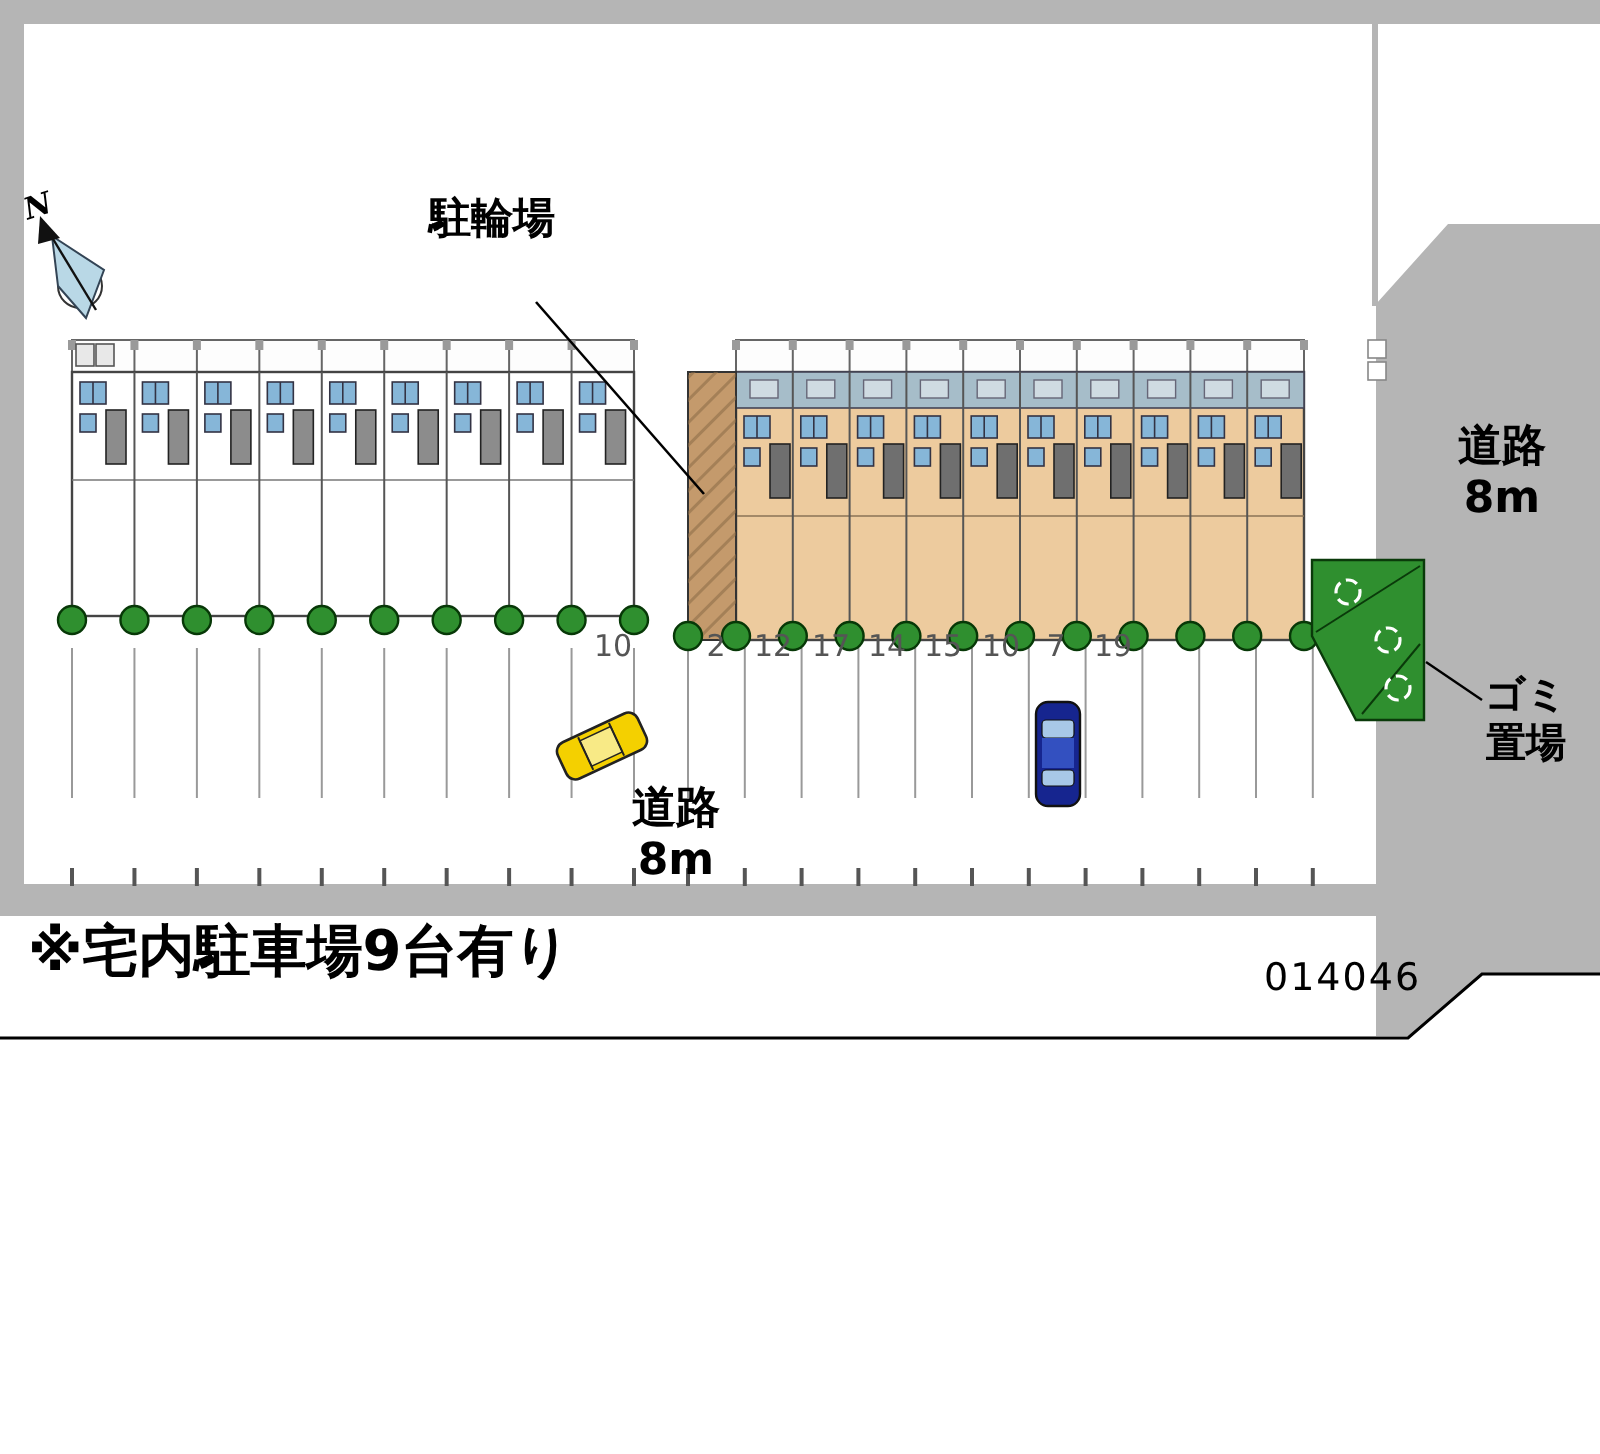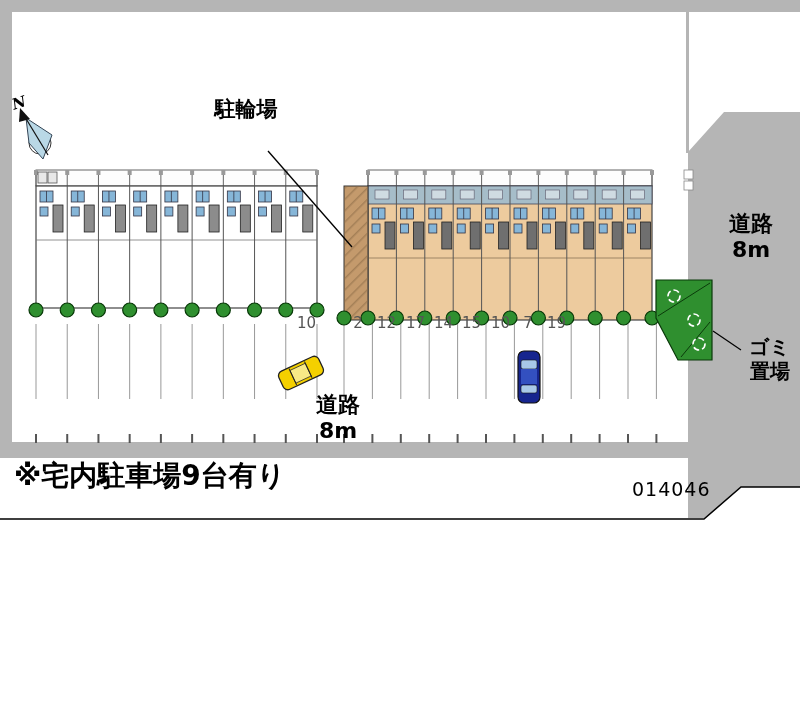--- a/index.html
+++ b/index.html
@@ -18,21 +18,21 @@
   .f-brown{fill:var(--c-bike_brown);}
   .f-green{fill:var(--c-trash_green);}
   .f-yellow{fill:var(--c-car_yellow);}
   .f-blue{fill:var(--c-car_blue);}
   .lbl{position:absolute;color:#000;font-weight:bold;text-align:center;
        line-height:1.2;white-space:nowrap;}
   .line{display:block;}
   #bike-label{left:194px;top:97px;width:104px;font-size:21px;}
   #road-center{left:298px;top:392px;width:80px;font-size:22px;}
   #road-right{left:718px;top:211px;width:66px;font-size:22px;}
-  #trash-label{left:736px;top:335px;width:54px;font-size:20px;text-align:right;}
+  #trash-label{left:736px;top:335px;width:54px;font-size:20px;}
   #note{left:14px;top:459px;font-size:28px;text-align:left;}
   #plan-number{left:632px;top:478px;font-size:19px;font-weight:normal;letter-spacing:1px;}
   #compass-n{left:12px;top:94px;font-size:15px;font-style:italic;
              font-family:"DejaVu Serif",serif;transform:rotate(-18deg);}
   .pnum{position:absolute;top:314px;width:18px;text-align:center;
         font-size:15px;color:#555;font-weight:normal;}
 </style>
 </head>
 <body>
 

